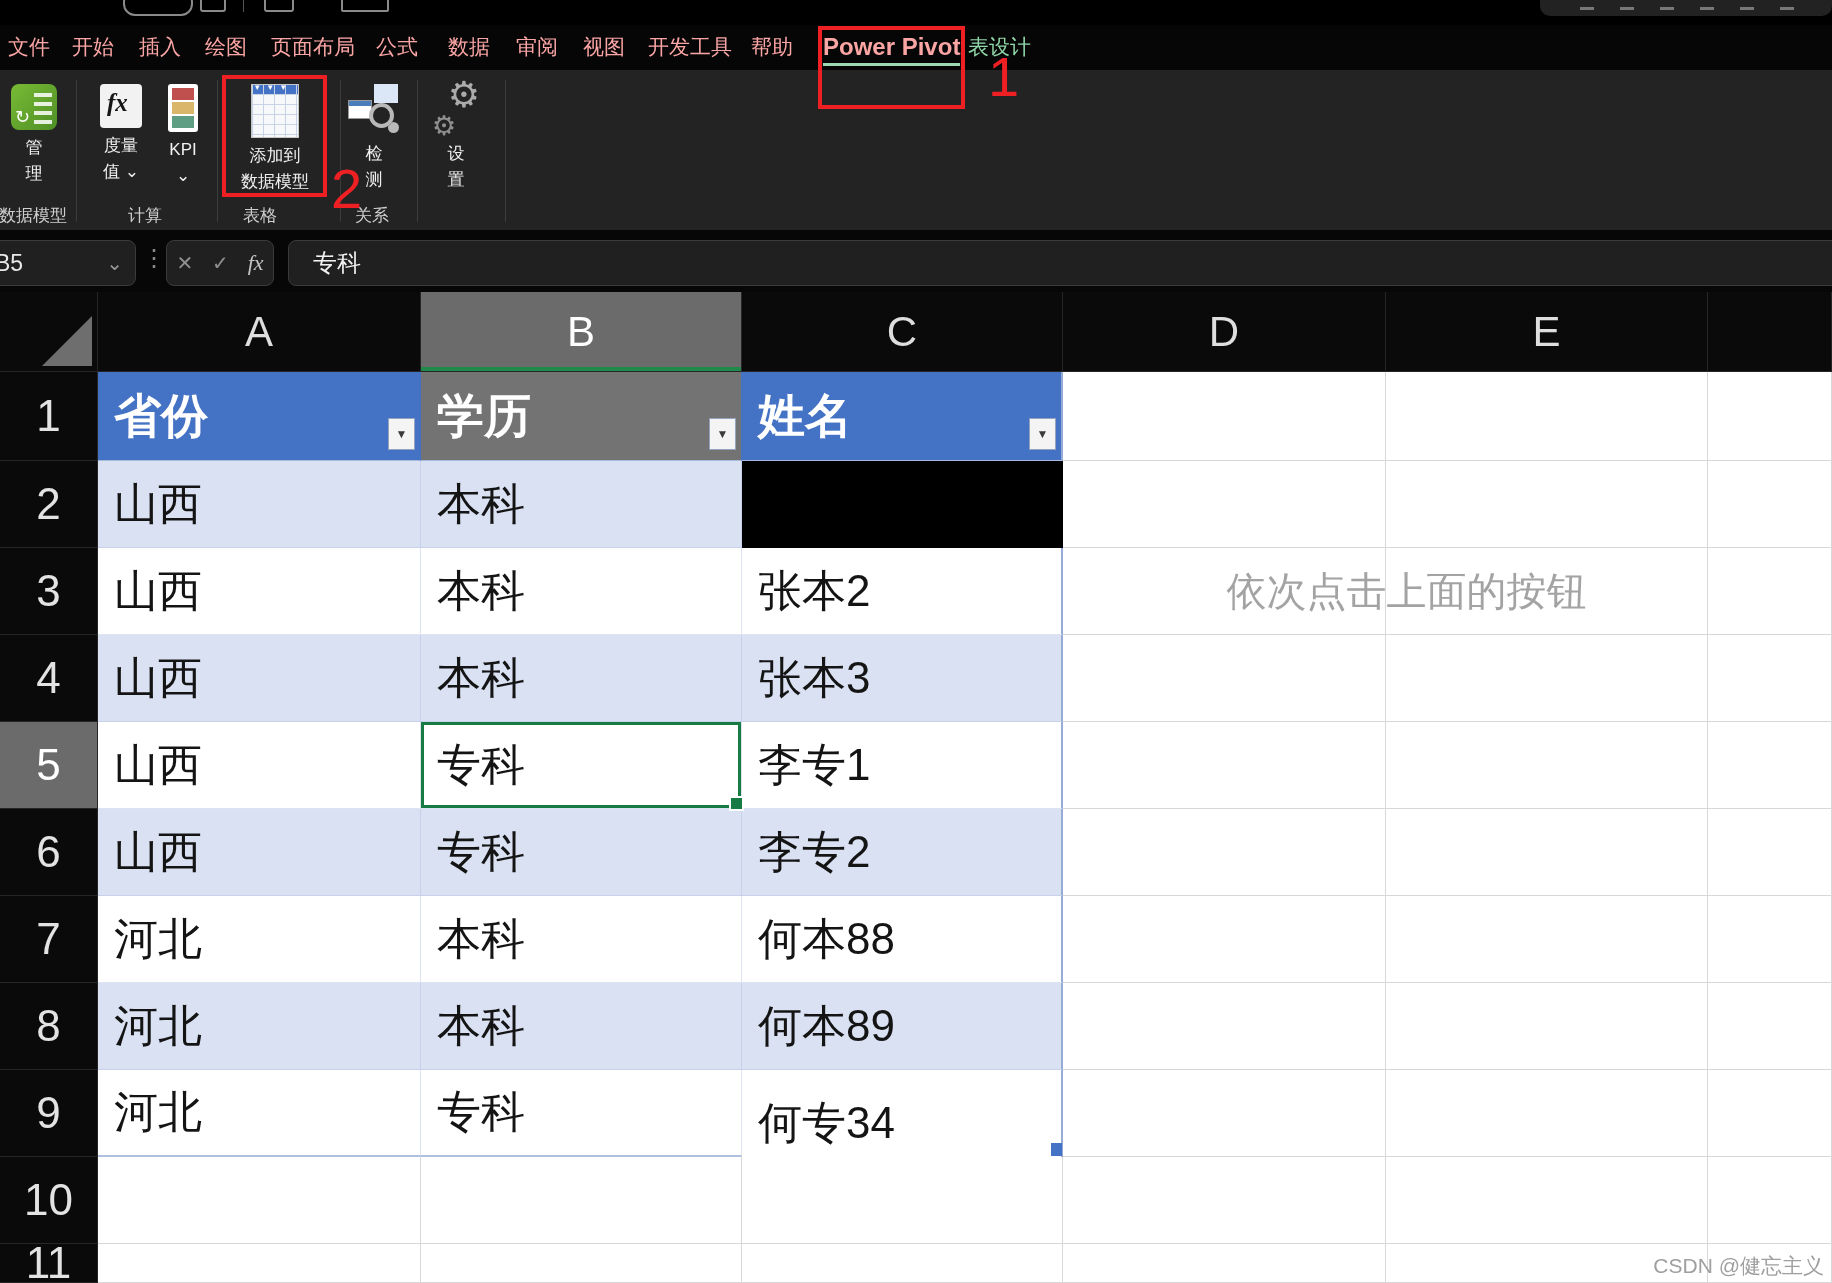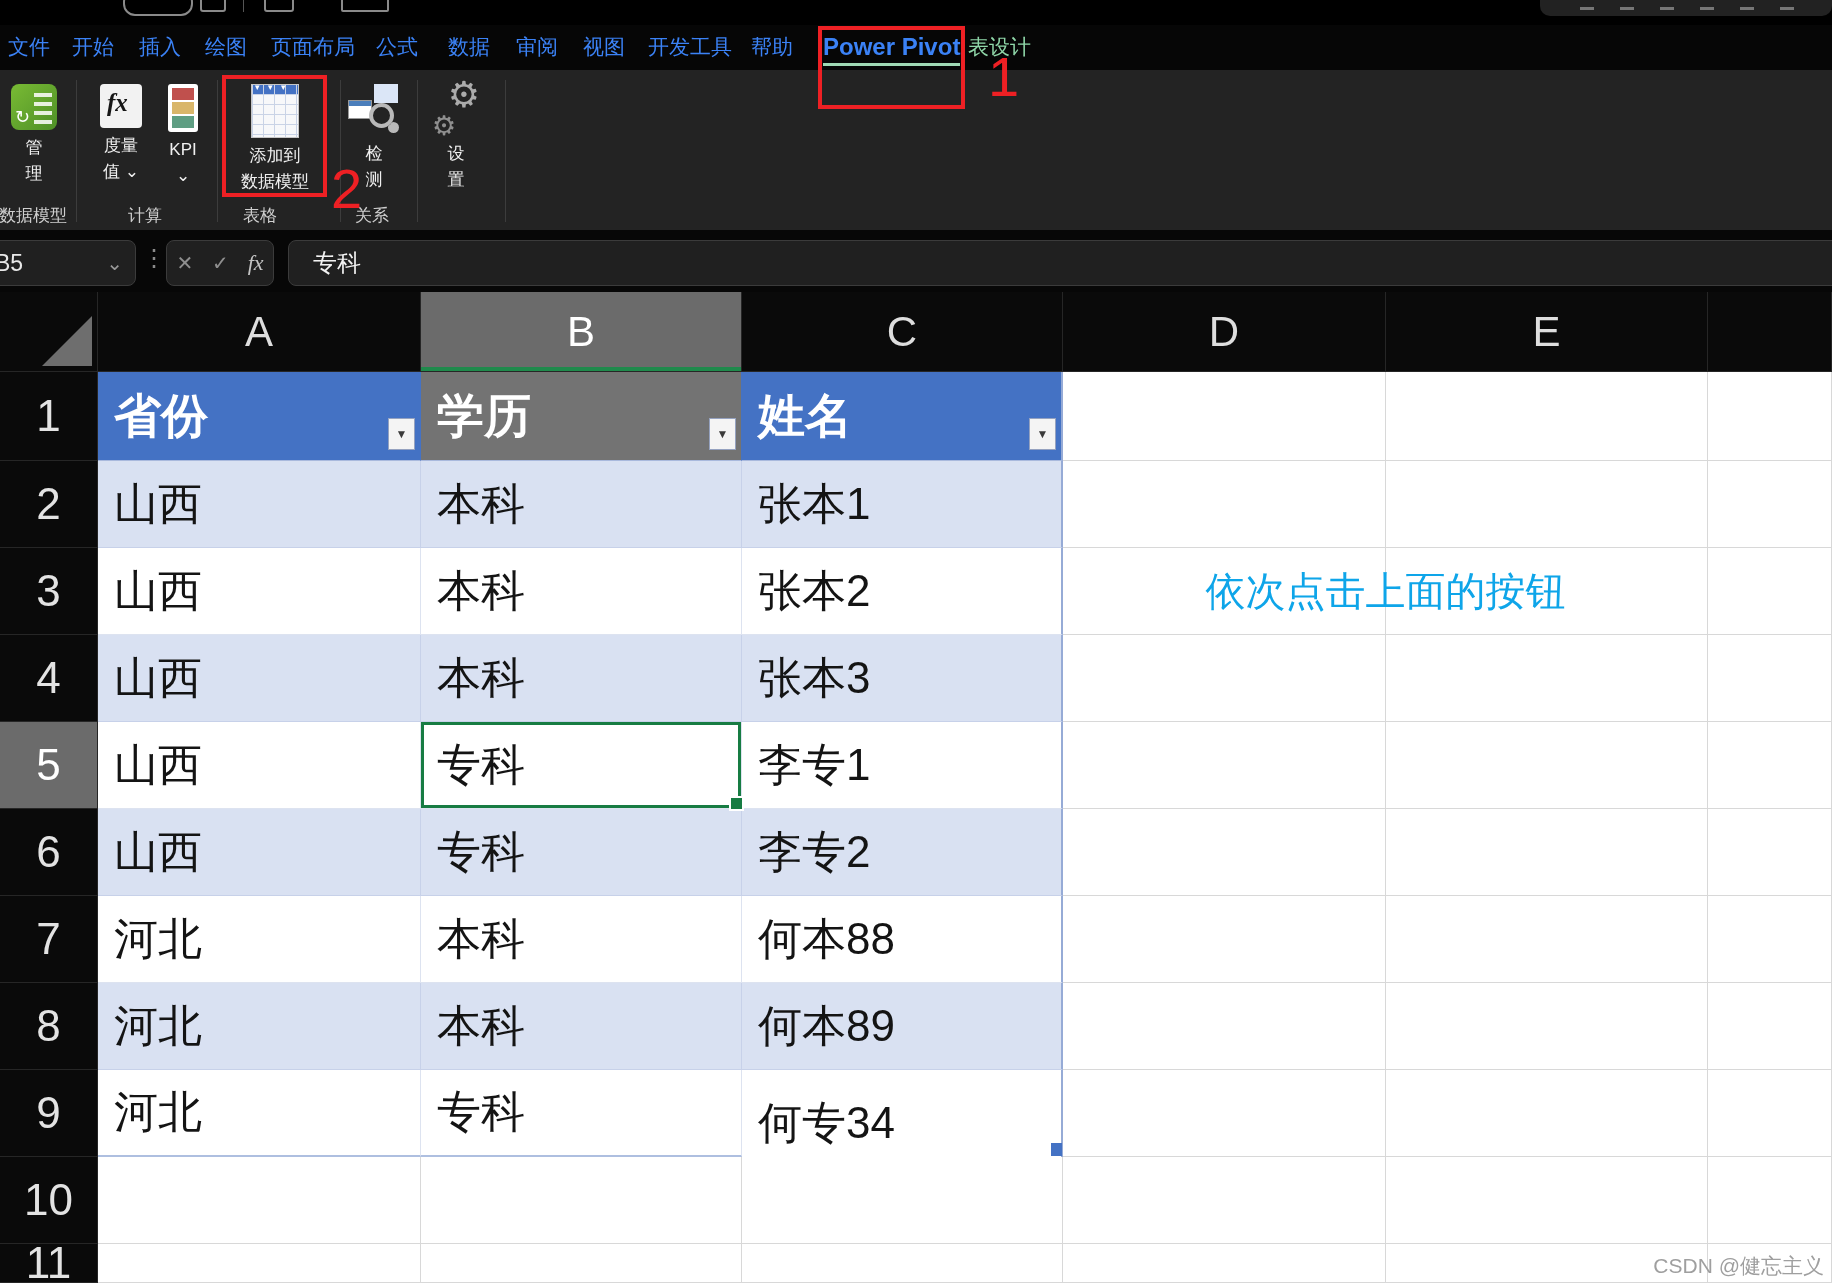--- a/index.html
+++ b/index.html
@@ -11,21 +11,21 @@
   .qat-pill{position:absolute;left:123px;top:-10px;width:66px;height:22px;border:2px solid #8a8a8a;border-radius:12px;}
   .qat-ico{position:absolute;top:-8px;width:22px;height:16px;border:2px solid #8a8a8a;border-radius:3px;}
   .qat-i1{left:200px;} .qat-i2{left:264px;width:26px;} .qat-i3{left:341px;width:44px;border-radius:2px;}
   .qat-sep{position:absolute;left:243px;top:-6px;width:1px;height:18px;background:#555;}
   .trbox{position:absolute;right:0;top:-30px;width:292px;height:46px;background:#222;border-radius:10px;}
   .trbox::after{content:"";position:absolute;left:40px;right:30px;bottom:6px;height:3px;
     background:repeating-linear-gradient(90deg,#777 0 14px,transparent 14px 40px);}
 
   
   .menubar{position:absolute;left:0;top:25px;width:1832px;height:45px;background:#060606;}
-  .tab{position:absolute;top:0;height:44px;display:flex;align-items:center;font-size:21px;color:#3b82f6;white-space:nowrap;}
+  .tab{position:absolute;top:0;height:44px;display:flex;align-items:center;font-size:21px;color:#fca5a5;white-space:nowrap;}
   .tab.active{font-weight:bold;font-size:24px;}
   .tab.ctx{color:#8fd6a8;}
   .pp-underline{position:absolute;left:0;right:0;bottom:3px;height:3px;background:#9fd9b4;}
 
   
   .ribbon{position:absolute;left:0;top:70px;width:1832px;height:160px;background:#232323;}
   .rbtn{position:absolute;top:6px;height:140px;display:flex;flex-direction:column;align-items:center;padding-top:8px;box-sizing:border-box;cursor:default;}
   .ric{margin-bottom:5px;}
   .rl{font-size:17px;color:#f0f0f0;line-height:26px;white-space:nowrap;}
   .rsep{position:absolute;top:10px;bottom:8px;width:1px;background:#3c3c3c;}
@@ -217,21 +217,20 @@
       <div class="rowhdr" style="left: 0px; top: 865px; width: 98px; height: 87px;">10</div>
       <div class="rowhdr" style="left: 0px; top: 952px; width: 98px; height: 39px;">11</div>
       <div class="cell thead" style="left: 98px; top: 80px; width: 323px; height: 89px; background: rgb(68, 114, 196);">省份<div class="fbtn"></div></div>
       <div class="cell thead" style="left: 421px; top: 80px; width: 321px; height: 89px; background: #737373;">学历<div class="fbtn"></div></div>
       <div class="cell thead tedge" style="left: 742px; top: 80px; width: 321px; height: 89px; background: rgb(68, 114, 196);">姓名<div class="fbtn"></div></div>
       <div class="cell" style="left: 1063px; top: 80px; width: 323px; height: 89px;"></div>
       <div class="cell" style="left: 1386px; top: 80px; width: 322px; height: 89px;"></div>
       <div class="cell" style="left: 1708px; top: 80px; width: 124px; height: 89px;"></div>
       <div class="cell band" style="left: 98px; top: 169px; width: 323px; height: 87px; background: rgb(217, 225, 242);">山西</div>
       <div class="cell band" style="left: 421px; top: 169px; width: 321px; height: 87px; background: rgb(217, 225, 242);">本科</div>
-      <div class="cell band tedge" style="left: 742px; top: 169px; width: 321px; height: 87px; background: rgb(217, 225, 242);">张本1</div>
       <div class="cell" style="left: 1063px; top: 169px; width: 323px; height: 87px;"></div>
       <div class="cell" style="left: 1386px; top: 169px; width: 322px; height: 87px;"></div>
       <div class="cell" style="left: 1708px; top: 169px; width: 124px; height: 87px;"></div>
       <div class="cell tw" style="left: 98px; top: 256px; width: 323px; height: 87px;">山西</div>
       <div class="cell tw" style="left: 421px; top: 256px; width: 321px; height: 87px;">本科</div>
       <div class="cell tw tedge" style="left: 742px; top: 256px; width: 321px; height: 87px;">张本2</div>
       <div class="cell" style="left: 1063px; top: 256px; width: 323px; height: 87px;"></div>
       <div class="cell" style="left: 1386px; top: 256px; width: 322px; height: 87px;"></div>
       <div class="cell" style="left: 1708px; top: 256px; width: 124px; height: 87px;"></div>
       <div class="cell band" style="left: 98px; top: 343px; width: 323px; height: 87px; background: rgb(217, 225, 242);">山西</div>
@@ -282,20 +281,20 @@
       <div class="cell" style="left: 1063px; top: 952px; width: 323px; height: 39px;"></div>
       <div class="cell" style="left: 1386px; top: 952px; width: 322px; height: 39px;"></div>
       <div class="cell" style="left: 1708px; top: 952px; width: 124px; height: 39px;"></div>
     </div>
 
   <div class="sel-b5" style="border-color: rgb(23, 124, 67);">
     <div class="fill-handle" style="background: rgb(23, 124, 67);"></div>
   </div>
   <div class="tbl-handle"></div>
 
-  <div class="note" style="color: #0ea5e9;">依次点击上面的按钮</div>
+  <div class="note" style="color: #a3a3a3; padding-left: 21px;">依次点击上面的按钮</div>
   <div class="redbox rb1" style="border-color: rgb(238, 32, 36);"></div>
   <div class="redbox rb2" style="border-color: rgb(238, 32, 36);"></div>
   <div class="rdigit d1" style="color: rgb(238, 32, 36);">1</div>
   <div class="rdigit d2" style="color: rgb(238, 32, 36);">2</div>
 
   <div class="watermark">CSDN @健忘主义</div>
 </div>
 
 </body></html>

